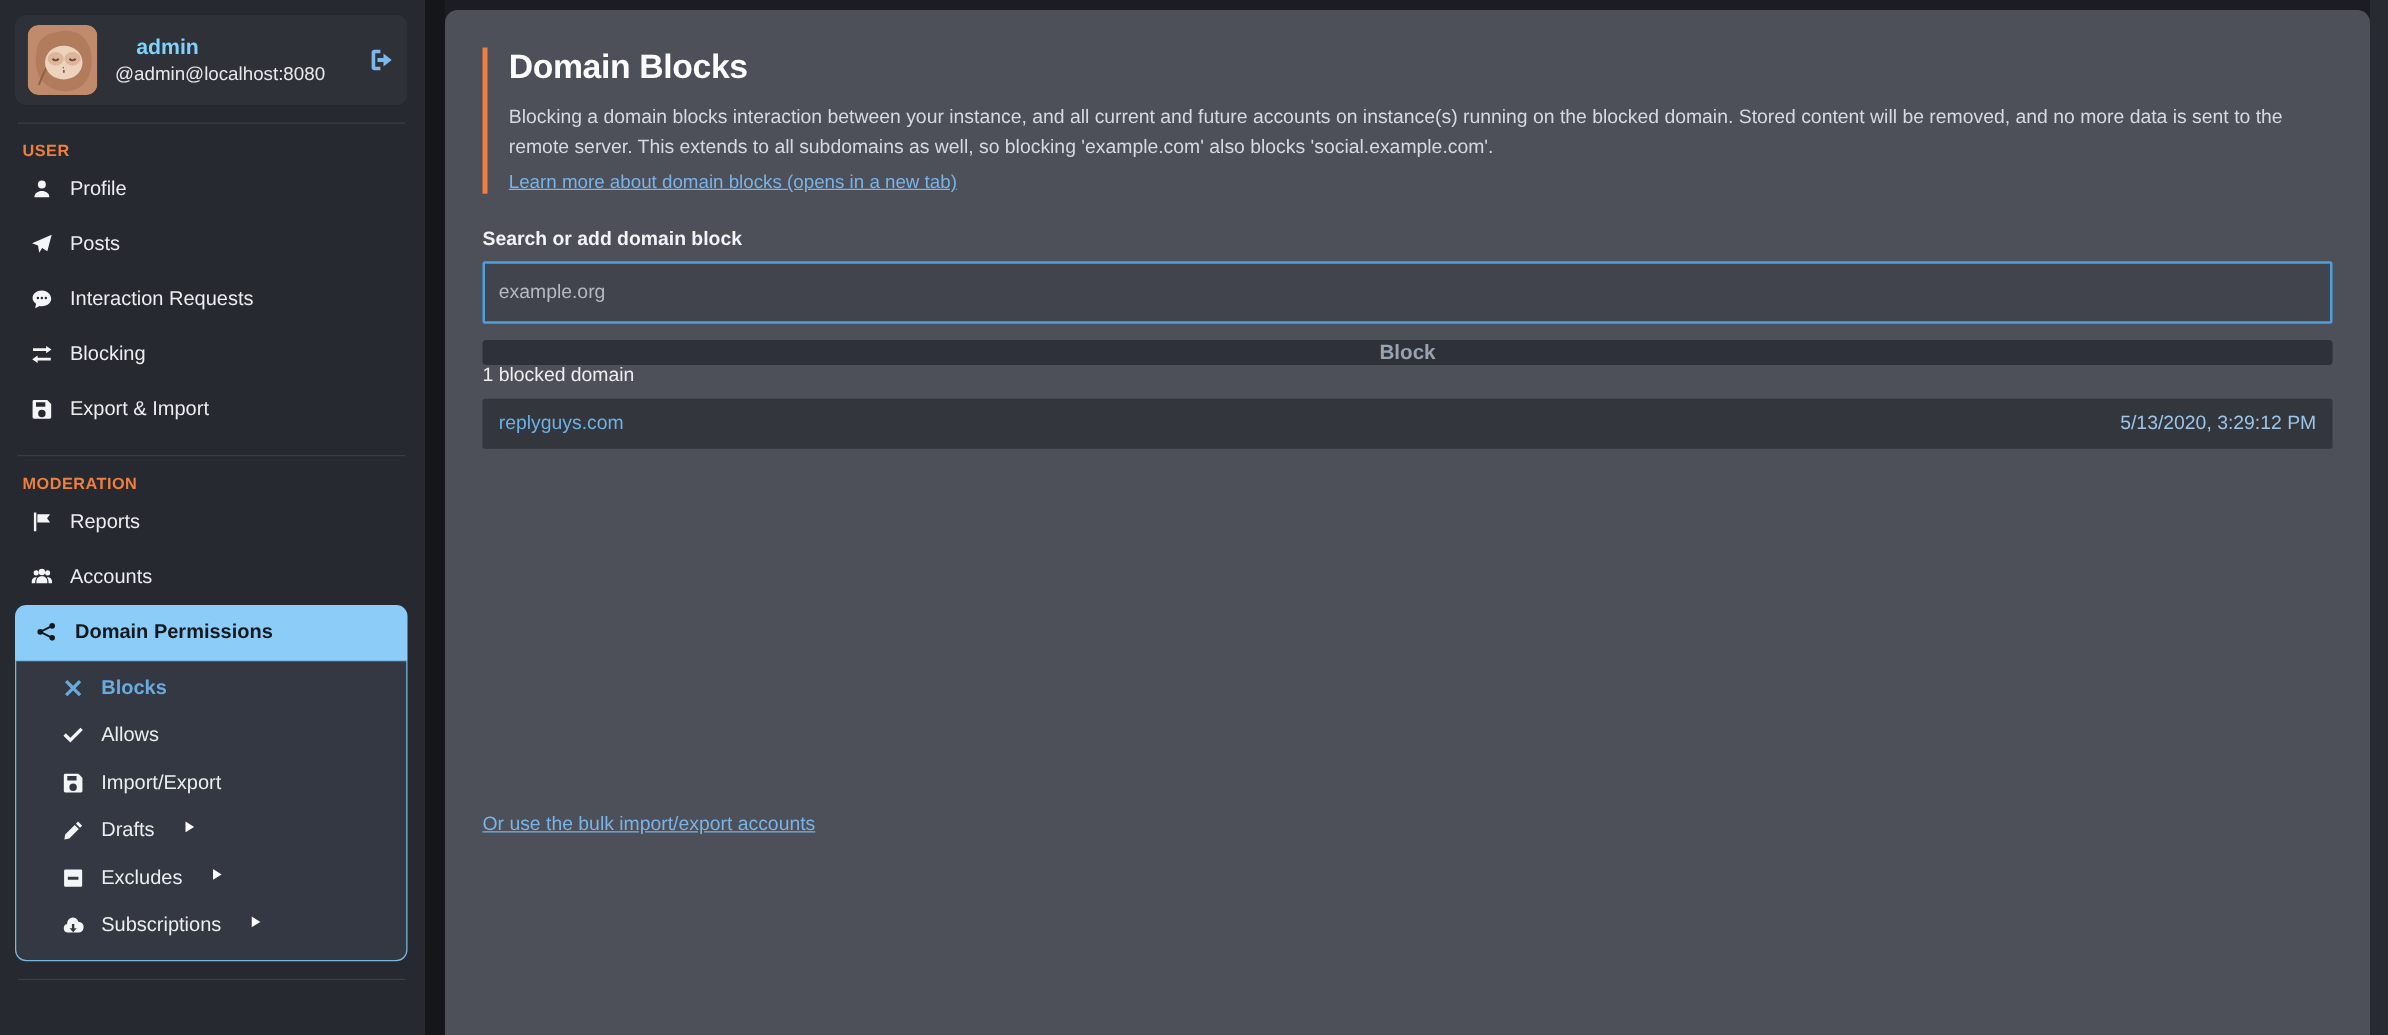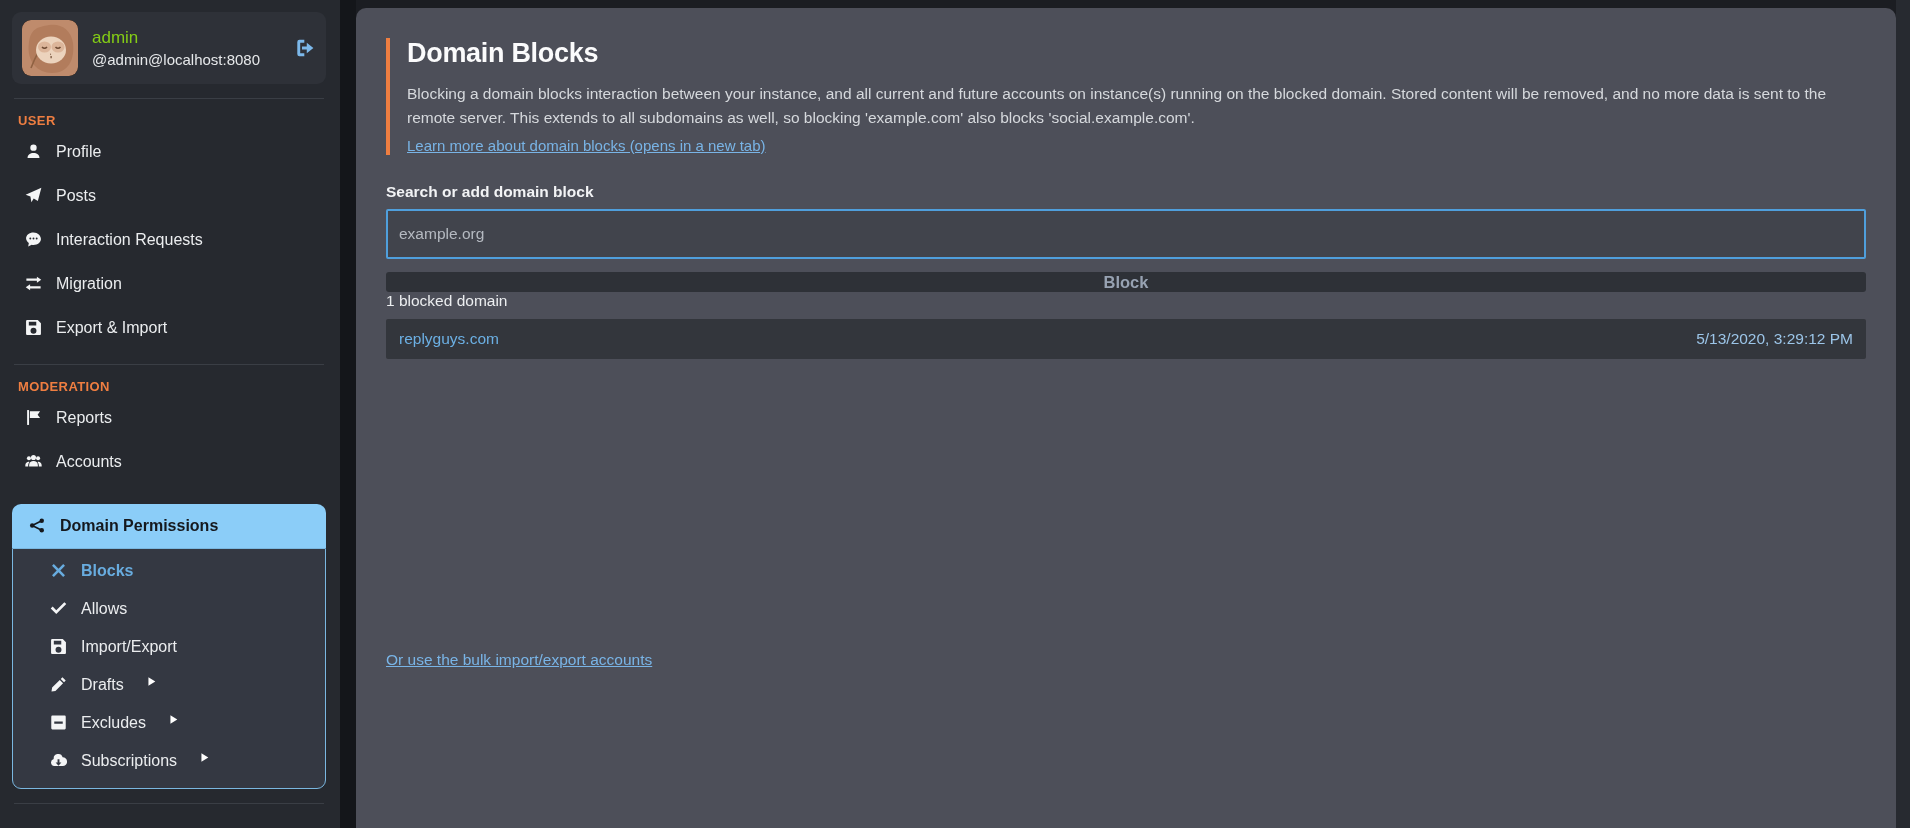--- a/index.html
+++ b/index.html
@@ -11,39 +11,38 @@
     color:#ebedef;
   }
   
   .sidebar { width:340px; background:#26292f; padding:12px 14px 0 12px; flex:none; }
   .user-card {
     background:#2e3138; border-radius:9px; padding:8px 10px; display:flex;
     align-items:center; gap:14px;
   }
   .avatar { width:56px; height:56px; flex:none; }
   .user-names { flex:1; min-width:0; }
-  .user-name { font-weight:normal; font-size:17px; color:#84cc16; margin-bottom:3px; }
+  .user-name { font-weight:bold; font-size:17px; color:#7dd3fc; margin-bottom:3px;margin-left:17px; }
   .user-handle { font-size:15px; color:#e6e8ea; }
   .logout { flex:none; color:#7cb8ea; cursor:pointer; background:none; border:none; }
   .logout svg { width:22px; height:22px; display:block; }
   .sb-divider { border:none; border-top:1px solid #3a3e45; margin:14px 2px 4px 2px; }
   .section-title {
     color:#ef7e41; font-weight:bold; font-size:13px; letter-spacing:.4px;
     margin:14px 4px 2px 6px;
   }
   .nav-item {
     display:flex; align-items:flex-start; gap:12px; padding:13px 8px 13px 10px;
     font-size:16px; color:#ebedef; cursor:pointer; border-radius:6px;
   }
   .nav-item .ico { width:22px; display:flex; justify-content:center; color:#f4f5f6; }
   .ico svg { width:17px; height:17px; display:block; }
   .nav-item.active {
     background:#8bcdf8; color:#15181d; font-weight:bold; border-radius:9px 9px 0 0;
     padding-left:14px;
-    margin-top:20px;
   }
   .nav-item.active .ico { color:#15181d; }
   .submenu {
     border:1px solid #7ab7e0; background:#343842; border-radius:0 0 9px 9px;
     padding:3px 6px 8px 26px;
   }
   .submenu .nav-item { padding:10px 8px; }
   .submenu .nav-item.current { color:#68acdf; font-weight:bold; }
   .submenu .nav-item.current .ico { color:#68acdf; }
   .caret { margin-left:10px; color:#fff; display:flex; }
@@ -153,21 +152,21 @@
     <span>Interaction Requests</span>
   </div>
 
 
   <div class="nav-item">
     <span class="ico">
       <svg viewBox="0 0 16 16" fill="currentColor">
           <path d="M11.2 1.6v1.8H1.3v2h9.9v1.8l4.1-2.8-4.1-2.8zM4.8 8.8.7 11.6l4.1 2.8v-1.8h9.9v-2H4.8V8.8z"></path>
         </svg>
     </span>
-    <span>Migration</span>
+    <span>Blocking</span>
   </div>
 
   <div class="nav-item">
     <span class="ico">
       <svg viewBox="0 0 16 16" fill="currentColor" fill-rule="evenodd">
         <path d="M2 1h10l3 3v10a1 1 0 0 1-1 1H2a1 1 0 0 1-1-1V2a1 1 0 0 1 1-1zm1.6 1.6V6h7V2.6h-7zM8 8.3a2.8 2.8 0 1 0 0 5.6 2.8 2.8 0 0 0 0-5.6z"></path>
       </svg>
     </span>
     <span>Export &amp; Import</span>
   </div>

